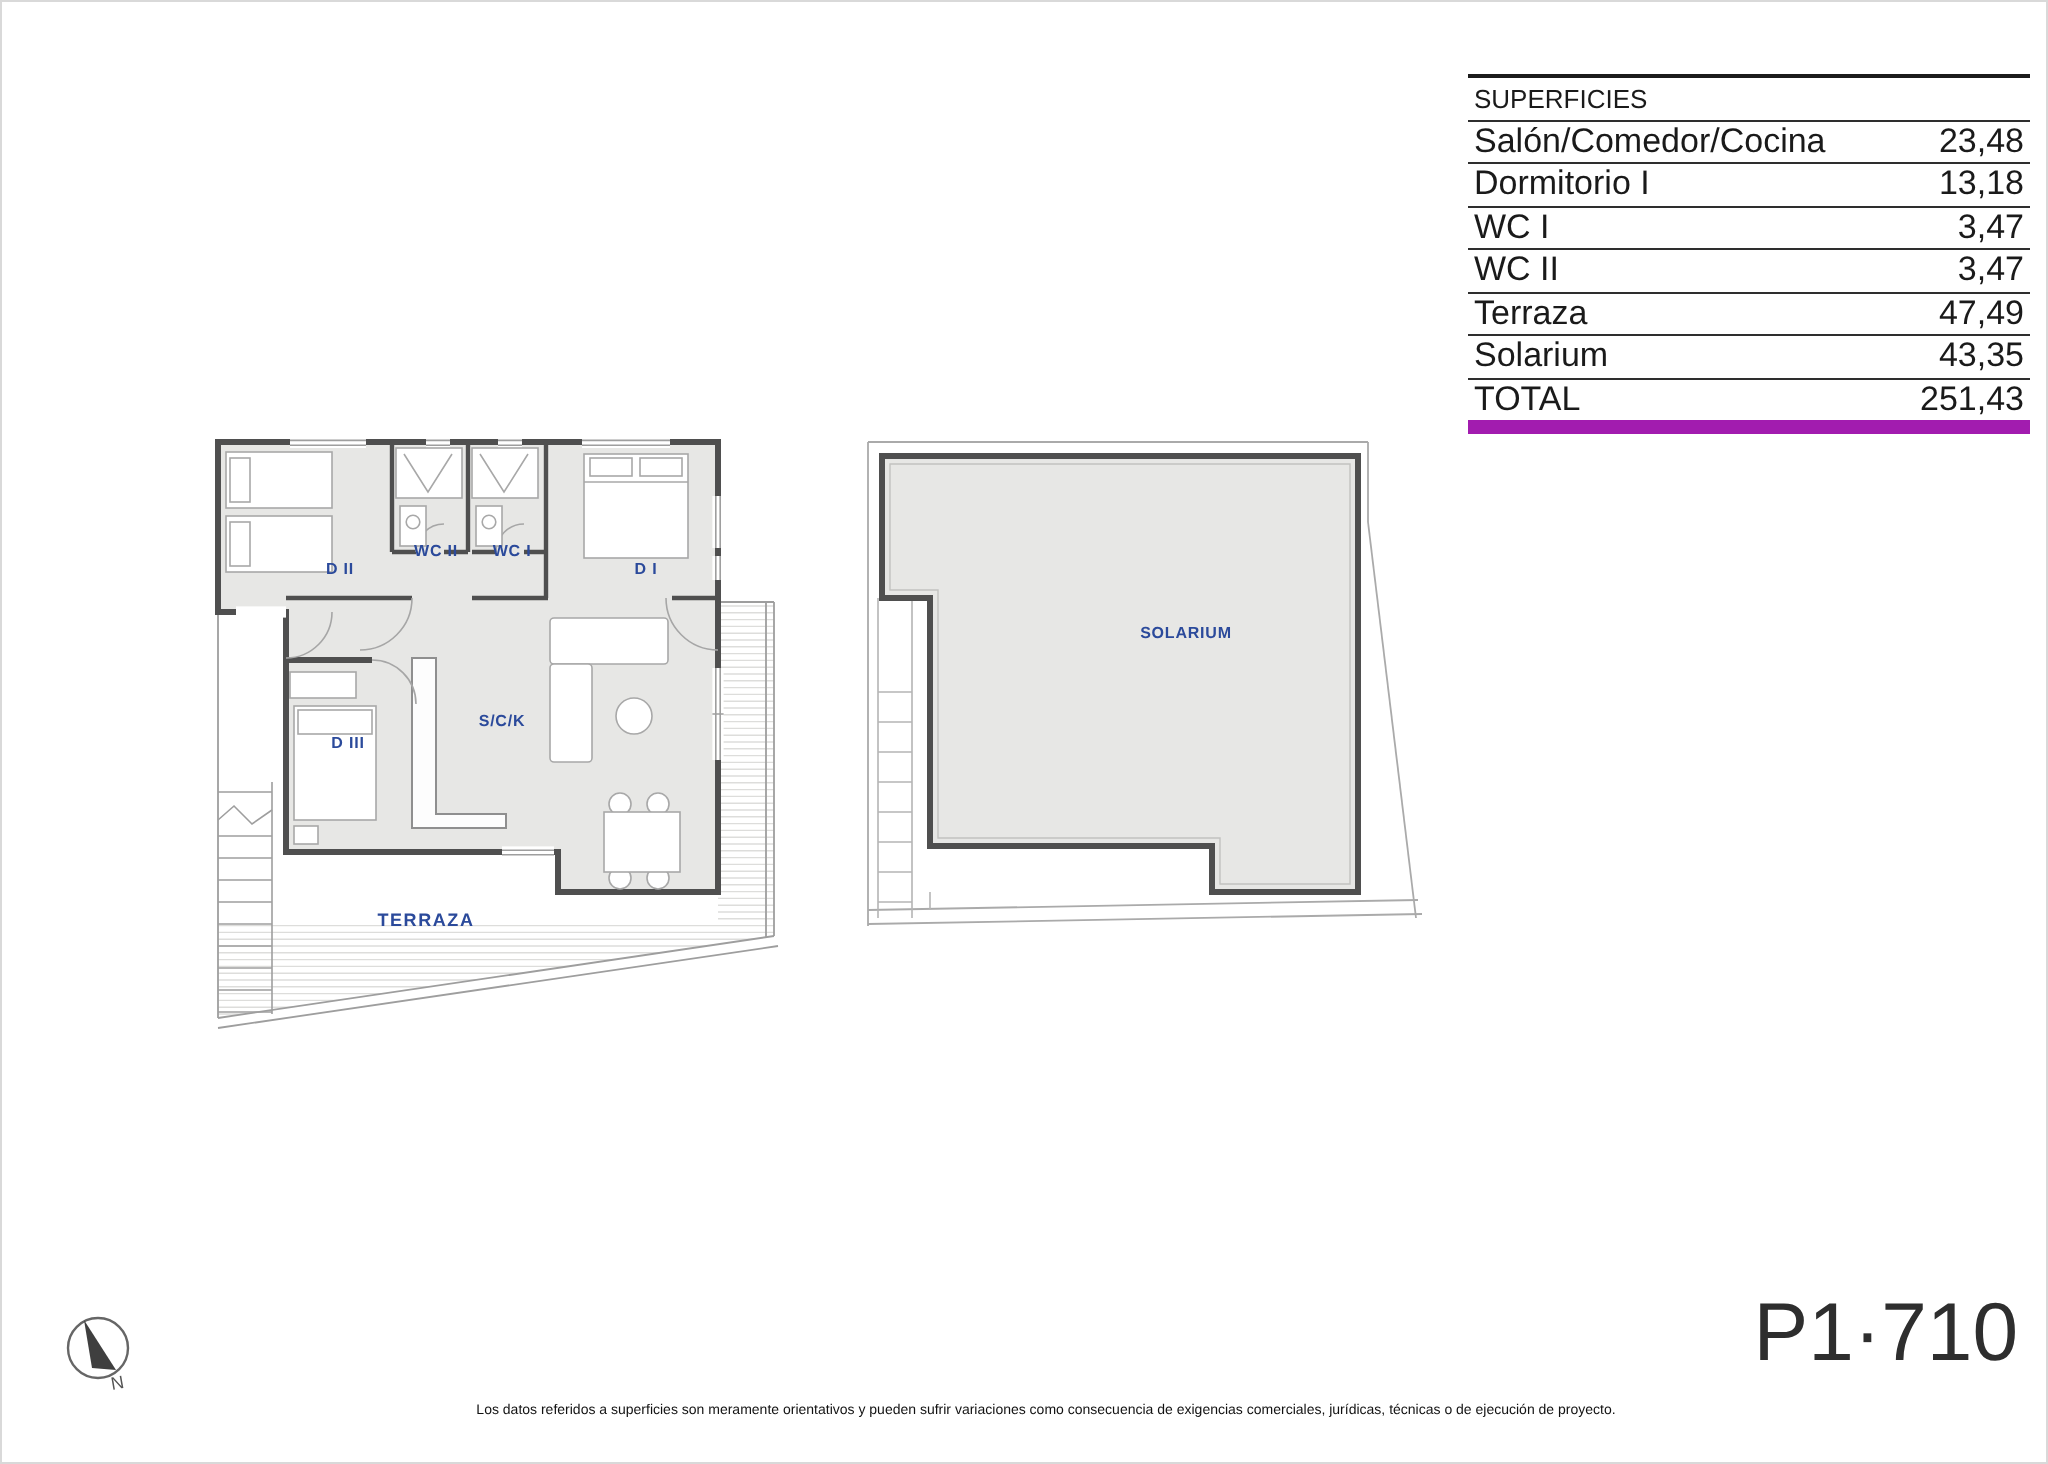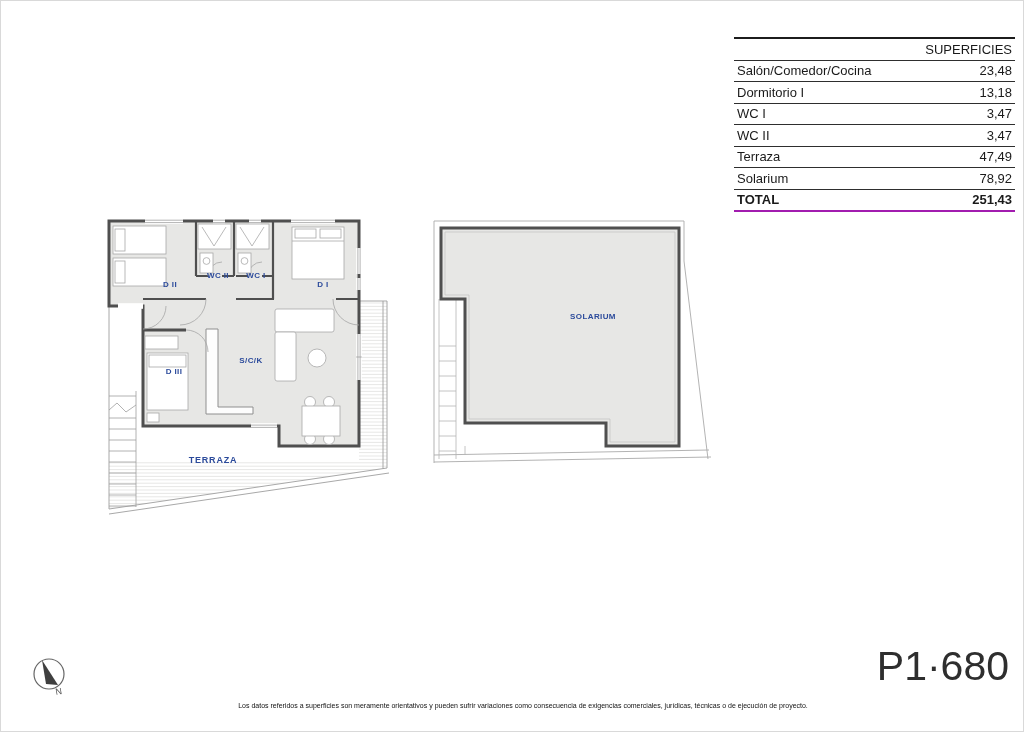--- a/index.html
+++ b/index.html
@@ -14,25 +14,25 @@
   }
   
   .surf-table{
     position:absolute; left:733px; top:36px; width:281px;
     border-top:2px solid #1c1c1c;
     color:#1a1a1a;
   }
   .trow{
     display:flex; justify-content:space-between; align-items:center;
     height:20.5px; border-bottom:1px solid #2e2e2e;
-    font-size:13px; padding:0 3px 0 3px;
+    font-size:17px; padding:0 3px 0 3px;
   }
   .trow .val{text-align:right;}
-  .trow.header{font-size:13px;justify-content:flex-end;}
-  .trow.total{border-bottom:2px solid #a21caf; font-weight:bold;}
+  .trow.header{font-size:13px;}
+  .trow.total{border-bottom:7px solid #a21caf; font-weight:normal;}
   
   .plan{position:absolute;}
   #plan-left{left:95px; top:195px;}
   #plan-right{left:420px; top:200px;}
   .room-label{
     fill:#2b4a9b; font-family:"Liberation Sans",sans-serif;
     font-weight:bold; font-size:8px; letter-spacing:.4px;
   }
   .room-label.big{font-size:9px; letter-spacing:.8px;}
   
@@ -74,21 +74,21 @@
   <div class="trow">
     <span class="lbl">WC II</span>
     <span class="val">3,47</span>
   </div>
   <div class="trow">
     <span class="lbl">Terraza</span>
     <span class="val">47,49</span>
   </div>
   <div class="trow">
     <span class="lbl">Solarium</span>
-    <span class="val">78,92</span>
+    <span class="val">43,35</span>
   </div>
   <div class="trow total">
     <span class="lbl">TOTAL</span>
     <span class="val">251,43</span>
   </div>
 </div>
 
 <svg id="plan-left" class="plan" width="300" height="330" viewBox="0 0 300 330">
   <defs>
     <clipPath id="terrHatchClip">
@@ -233,15 +233,15 @@
 
   <text class="room-label" x="172" y="118" text-anchor="middle">SOLARIUM</text>
 </svg>
 
 <svg id="compass" width="52" height="52" viewBox="0 0 52 52">
   <circle cx="24" cy="24" r="15" fill="none" stroke="#666" stroke-width="1.2"></circle>
   <path d="M17,10 L33,35 L21,34 Z" fill="#3f3f3f"></path>
   <text x="31" y="45" font-size="9" fill="#555" transform="rotate(-10 31 45)" font-family="Liberation Sans, sans-serif">N</text>
 </svg>
 
-<div class="plan-code">P1·680</div>
+<div class="plan-code">P1·710</div>
 
 <div class="footer">Los datos referidos a superficies son meramente orientativos y pueden sufrir variaciones como consecuencia de exigencias comerciales, jurídicas, técnicas o de ejecución de proyecto.</div>
 
 </body></html>

